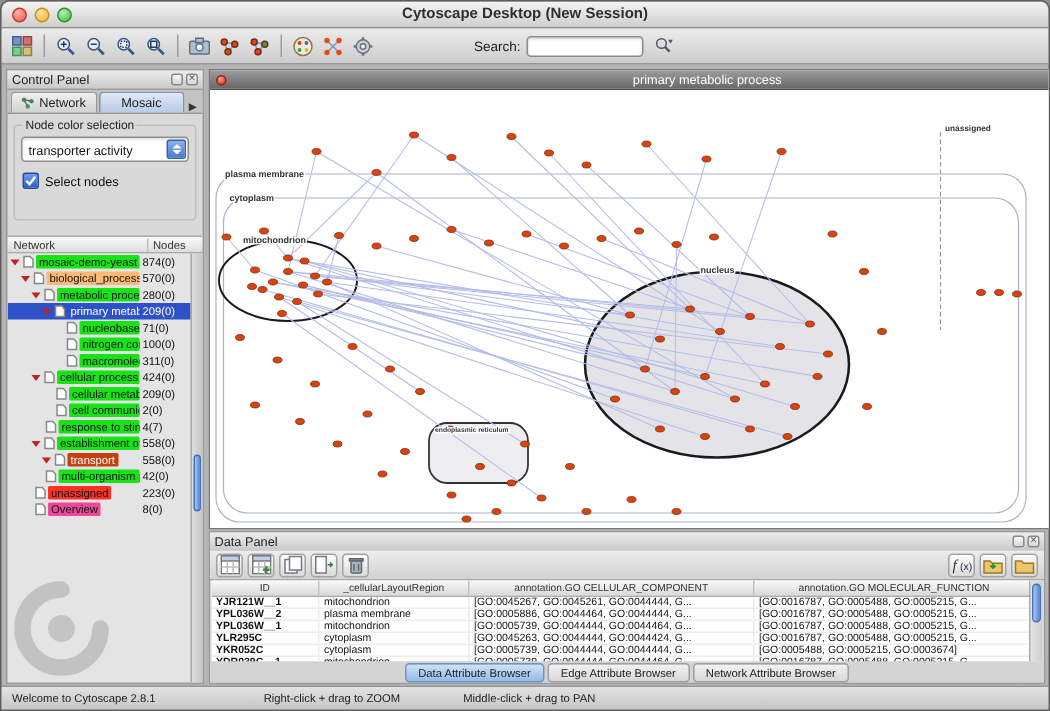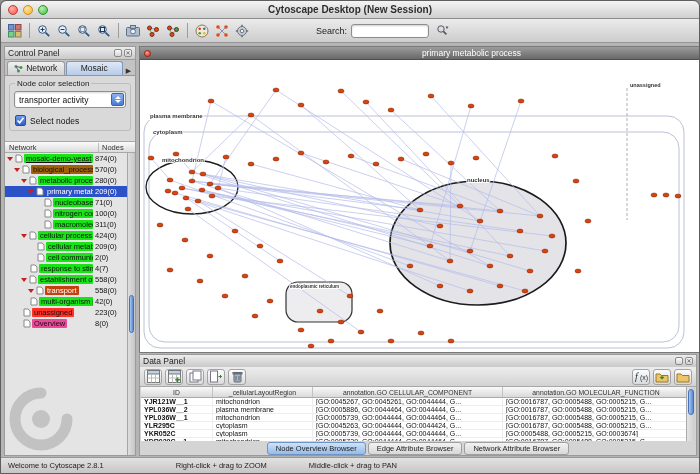--- a/index.html
+++ b/index.html
@@ -46,21 +46,21 @@
   .cp-tabs { height:16px; flex:none; display:flex; align-items:flex-end;
              background:#c3c3c3; border-bottom:1px solid #979797; padding:2px 2px 0; }
   .cp-tab { flex:1; display:flex; align-items:center; justify-content:center; gap:3px;
             font-size:8.5px; color:#222; padding:1px 4px 2px;
             border:1px solid #9a9a9a; border-bottom:none; border-radius:3px 3px 0 0;
             background:linear-gradient(#f0f0f0,#d2d2d2); margin-right:1px; white-space:nowrap; }
   .cp-tab.active { background:linear-gradient(#dfe8f6,#b7cbe8); border-color:#7e96bc; }
   .cp-tab-arrow { flex:none; width:9px; font-size:7px; color:#333; text-align:center; }
   .cp-body { flex:1; position:relative; display:flex; flex-direction:column; overflow:hidden; }
   .ncs-group { margin:7px 4px 2px; border:1px solid #bdbdbd; border-radius:3px;
-               padding:7px 4px 4px; position:relative; }
+               padding:7px 4px 20px; position:relative; }
   .ncs-title { position:absolute; top:-5px; left:5px; font-size:8px; color:#222;
                background:#d9d9d9; padding:0 2px; }
   .dropdown { height:17px; border:1px solid #8f8f8f; border-radius:3px; background:#fff;
               display:flex; align-items:center; font-size:8.5px; color:#111; padding-left:4px;
               position:relative; box-shadow:inset 0 1px 2px rgba(0,0,0,.15); }
   .dd-arrows { position:absolute; right:1px; top:1px; bottom:1px; width:13px; border-radius:2px;
                background:linear-gradient(#8fb2ee,#4a7ad0); border:1px solid #3a62ae;
                display:flex; flex-direction:column; align-items:center; justify-content:center; gap:1px; }
   .dd-up { width:0; height:0; border-left:3px solid transparent; border-right:3px solid transparent;
            border-bottom:3px solid #fff; }
@@ -313,31 +313,31 @@
       </div>
       <div class="tree-wrap">
         <div class="tree-rows" id="tree-rows">
             <div class="tree-row" style="padding-left: 2px;">
               <span class="expander"></span>
               <span class="doc-icon">
                 <svg width="8" height="9">
                   <path d="M1 1 h4.2 l1.8 2 v5 h-6 z" fill="#ffffff" stroke="#888"></path>
                 </svg>
               </span>
-              <span class="tree-label" style="background: rgb(23, 227, 23); text-decoration: underline;">mosaic-demo-yeast</span>
+              <span class="tree-label" style="background: rgb(23, 227, 23);">mosaic-demo-yeast</span>
               <span class="tree-count">874(0)</span>
             </div>
             <div class="tree-row" style="padding-left: 9px;">
               <span class="expander"></span>
               <span class="doc-icon">
                 <svg width="8" height="9">
                   <path d="M1 1 h4.2 l1.8 2 v5 h-6 z" fill="#ffffff" stroke="#888"></path>
                 </svg>
               </span>
-              <span class="tree-label" style="background: #a16207;">biological_process</span>
+              <span class="tree-label" style="background: #fdba74;">biological_process</span>
               <span class="tree-count">570(0)</span>
             </div>
             <div class="tree-row" style="padding-left: 16px;">
               <span class="expander"></span>
               <span class="doc-icon">
                 <svg width="8" height="9">
                   <path d="M1 1 h4.2 l1.8 2 v5 h-6 z" fill="#ffffff" stroke="#888"></path>
                 </svg>
               </span>
               <span class="tree-label" style="background: rgb(23, 227, 23);">metabolic process</span>
@@ -758,21 +758,21 @@
             <span class="dp-td" style="width: 100px;">mitochondrion</span>
             <span class="dp-td" style="width: 190px;">[GO:0005739, GO:0044444, GO:0044464, G...</span>
             <span class="dp-td" style="width: 187px;">[GO:0016787, GO:0005488, GO:0005215, G...</span>
           </div>
         </div>
     </div>
     <div class="dp-vscroll">
       <div class="dp-vthumb"></div>
     </div>
     <div class="dp-tabs">
-      <span class="dp-tab active">Node Overview Browser</span>
+      <span class="dp-tab active">Data Attribute Browser</span>
       <span class="dp-tab">Edge Attribute Browser</span>
       <span class="dp-tab">Network Attribute Browser</span>
     </div>
   </div>
 
   <div class="status-bar">
     <span class="sb-1">Welcome to Cytoscape 2.8.1</span>
     <span class="sb-2">Right-click + drag to ZOOM</span>
     <span class="sb-3">Middle-click + drag to PAN</span>
   </div>

